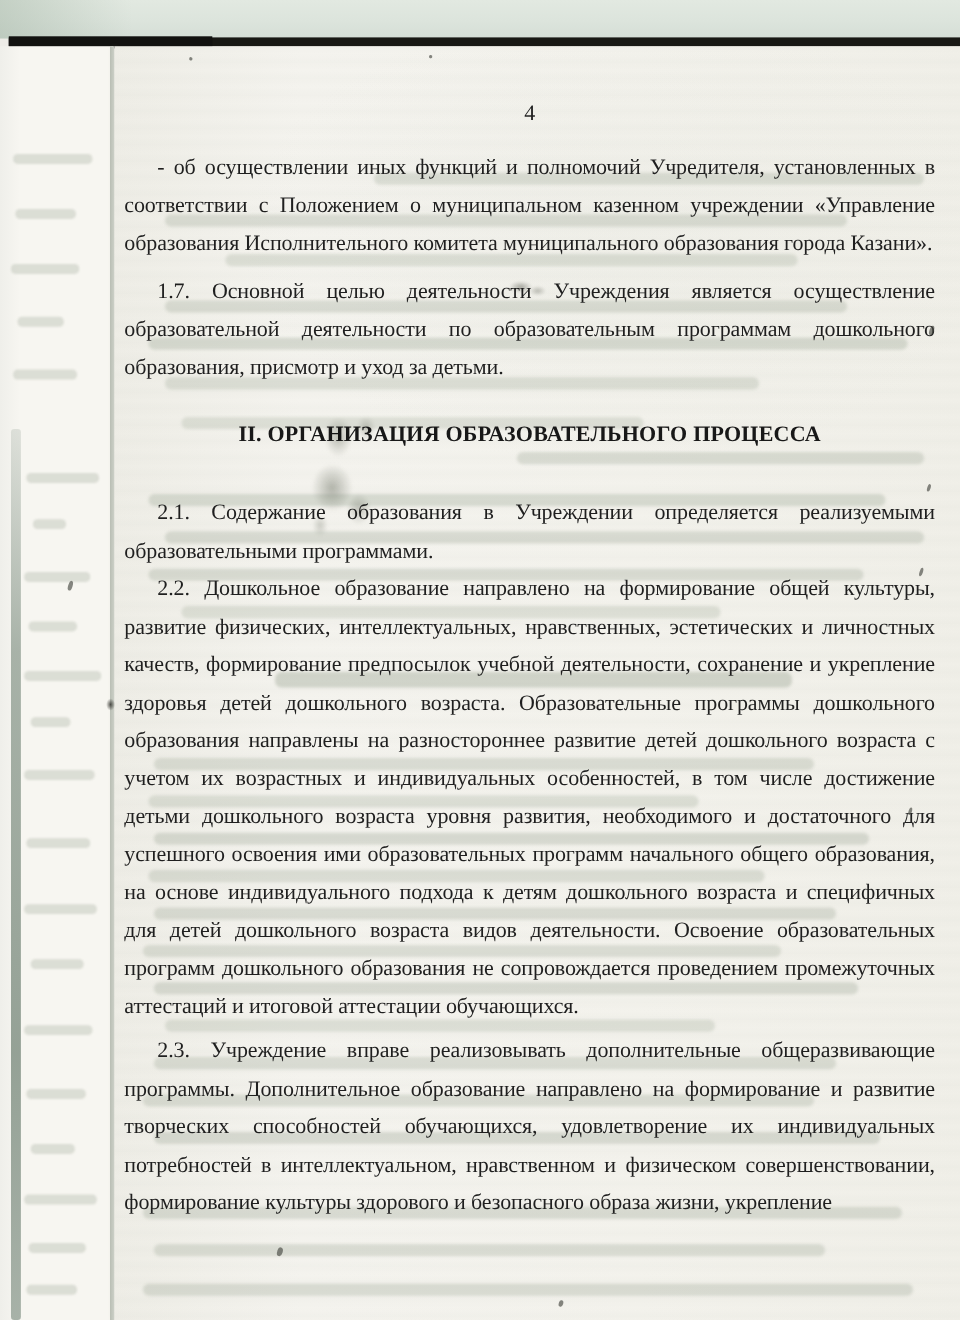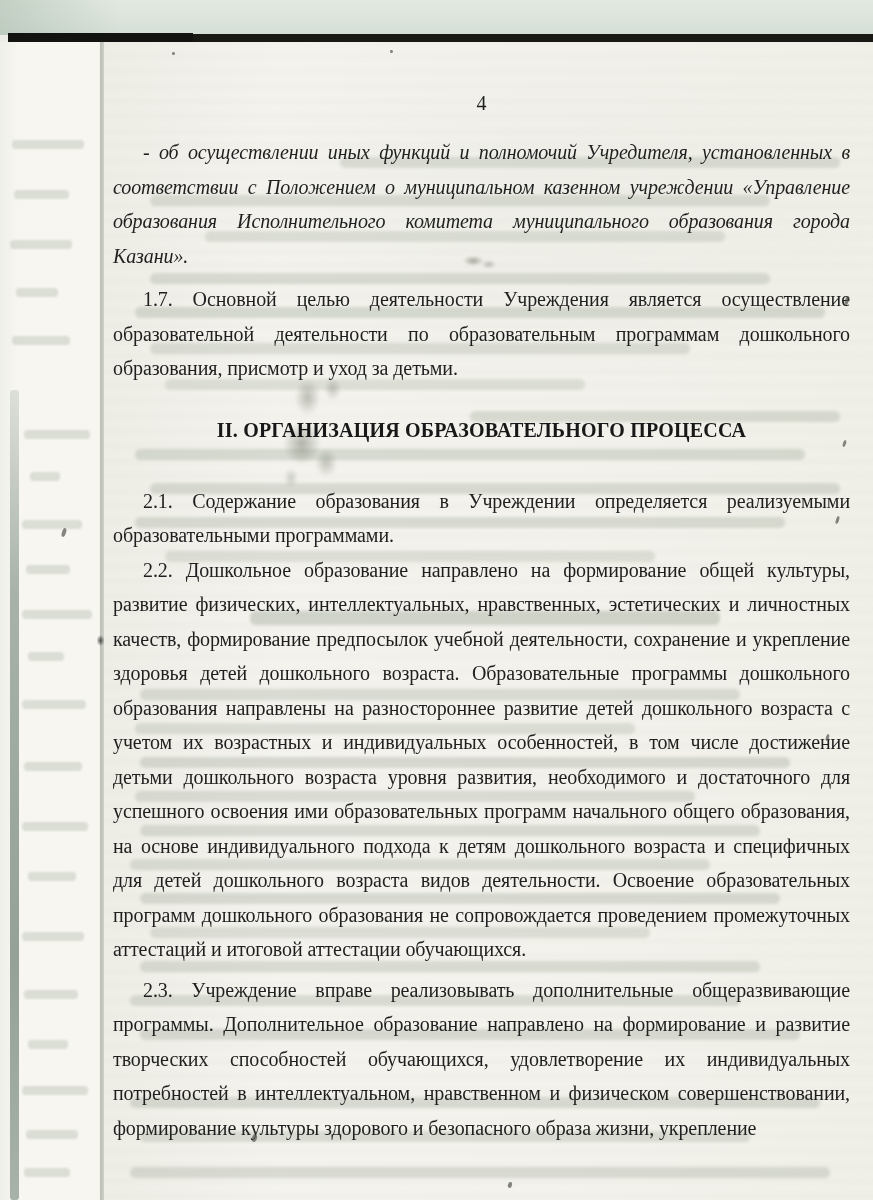--- a/index.html
+++ b/index.html
@@ -153,21 +153,21 @@
     text-align: center;
     z-index: 4;
     color: #1f1f1f;
     font-size: 20px;
   }
   .doc p {
     margin: 0;
     text-align: justify;
     text-indent: 30px;
   }
-  .doc p.p-gap-sm   { margin-bottom: 9px; font-style: italic; }
+  .doc p.p-gap-sm   { margin-bottom: 9px; }
   .doc p.p-gap-lg   { margin-bottom: 26px; }
   .doc h2.section-heading {
     margin: 0 0 36px 0;
     font-size: 20px;
     line-height: 36px;
     font-weight: bold;
     text-align: center;
     letter-spacing: 0.2px;
     color: #181818;
   }

